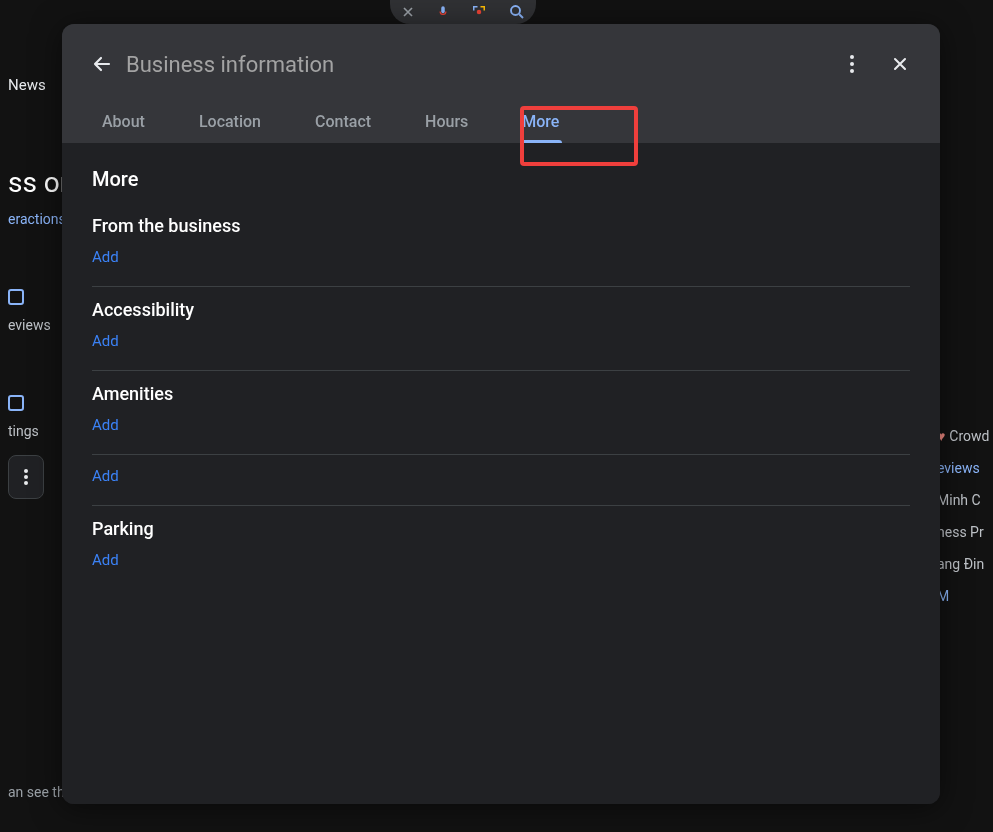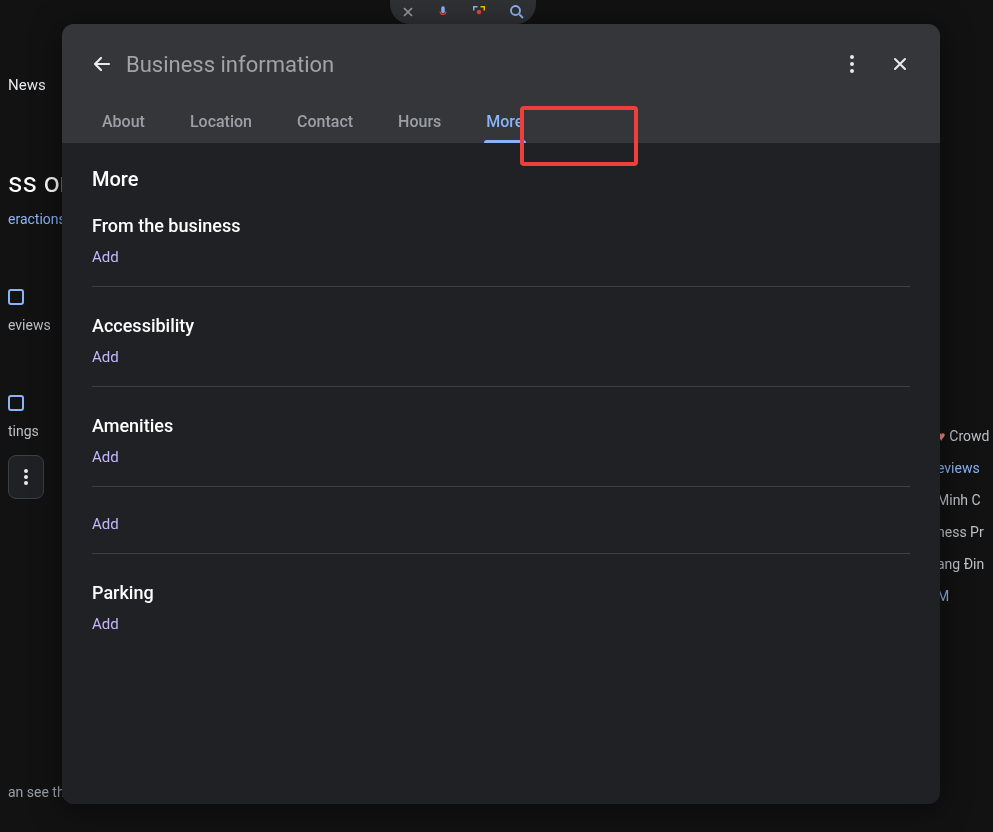--- a/index.html
+++ b/index.html
@@ -108,21 +108,21 @@
       display:flex; gap:8px;
     }
     .icon-btn {
       width:40px; height:40px;
       display:flex; align-items:center; justify-content:center;
       border-radius:50%; cursor:pointer; color:#e8eaed;
     }
 
     .tabs {
       display:flex;
-      gap: 5px;
+      gap: 14px;
       margin-top: 12px;
     }
     .tab {
       padding: 12px 20px;
       font-size: 16px;
       color: #9aa0a6;
       cursor:pointer;
       position:relative;
       font-weight:500;
     }
@@ -163,32 +163,32 @@
 
     .section-title {
       font-size: 20px;
       font-weight: 500;
       color: #fff;
       margin-bottom: 24px;
     }
     .subsection {
       border-bottom: 1px solid #3c4043;
       padding-bottom: 20px;
-      margin-bottom: 28px;
+      margin-bottom: 12px;
     }
     .subsection:last-child { border-bottom:none; }
     .sub-title {
       font-size: 18px;
       font-weight: 500;
       color: #fff;
       margin-bottom: 12px;
     }
     .add-link {
       font-size: 15px;
-      color: #c4b5fd;
+      color: #3b82f6;
       cursor:pointer;
     }
 
     svg { display:block; }
   </style>
 </head>
 <body>
 
 <div class="bg-layer">
   <div class="bg-top-icons">

